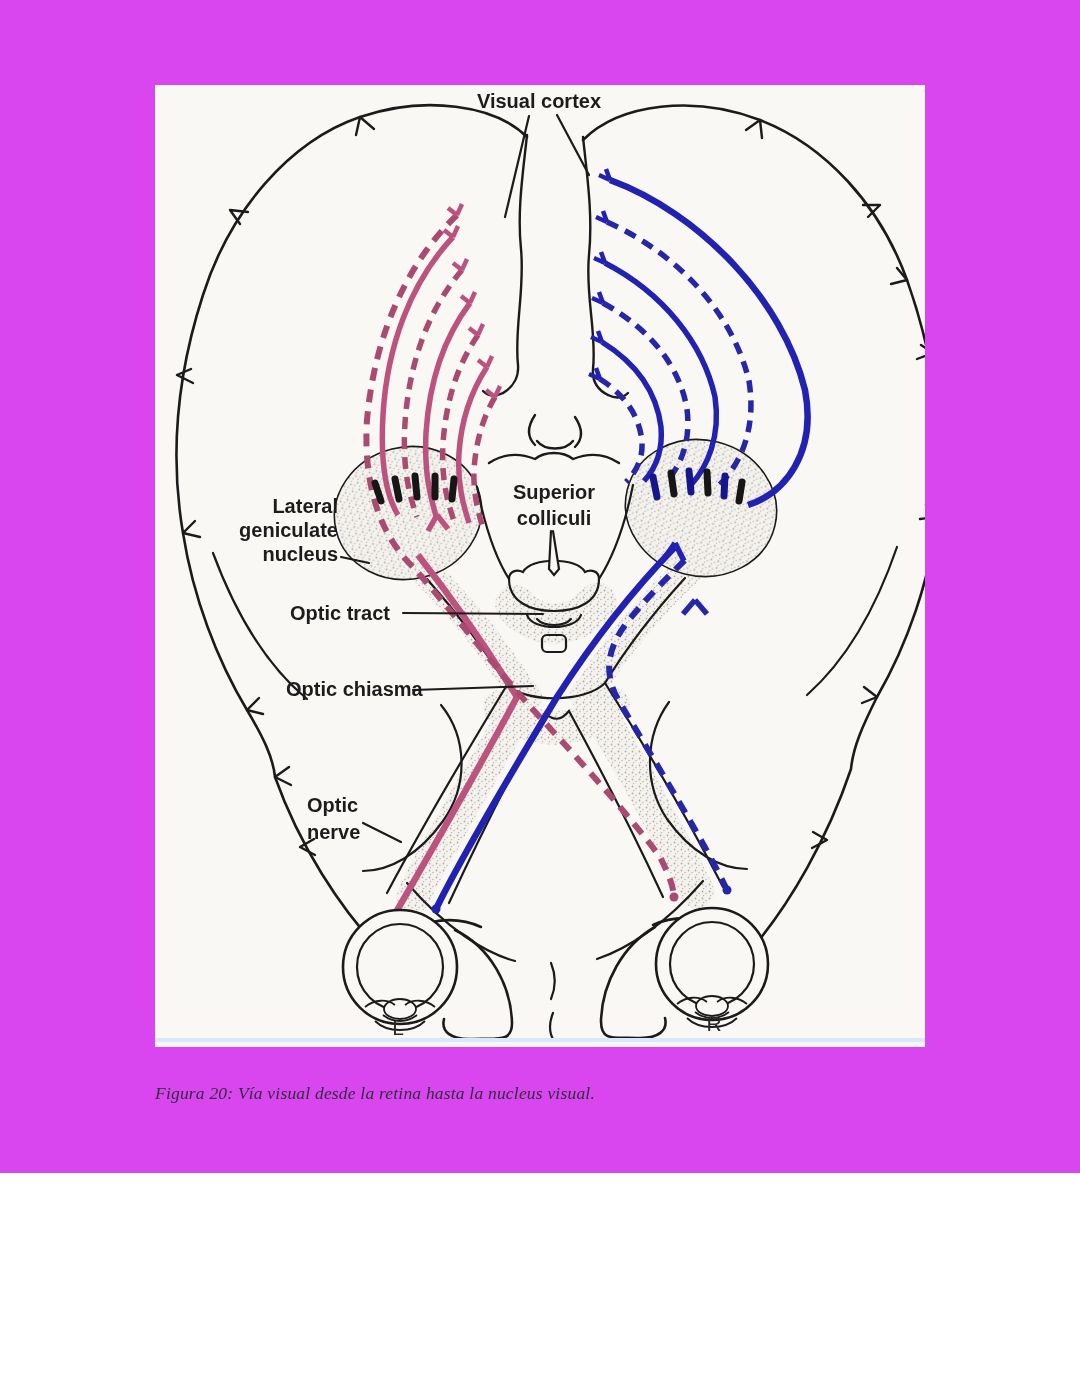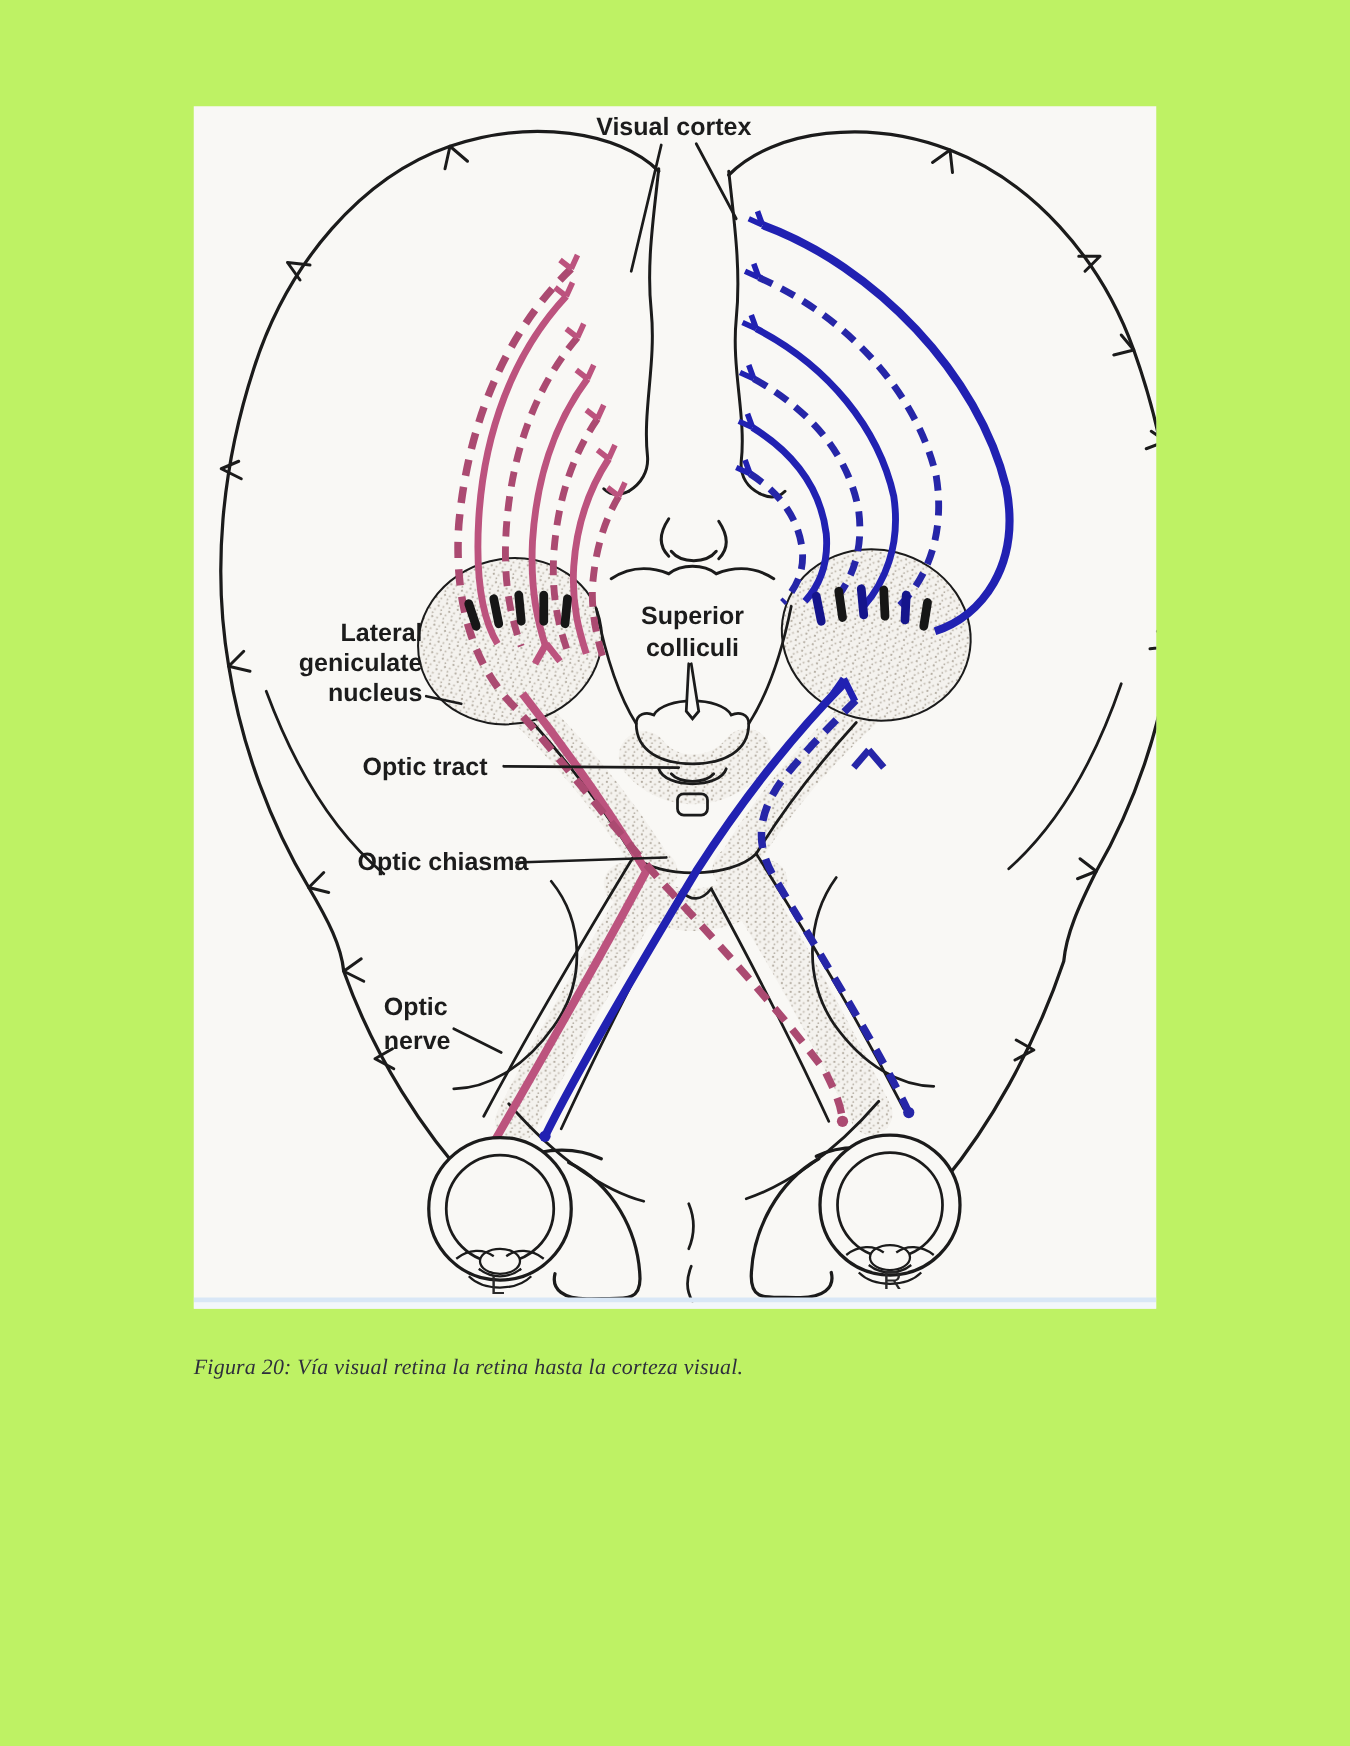--- a/index.html
+++ b/index.html
@@ -1,16 +1,16 @@
 <!DOCTYPE html>
 <html><head>
 <meta charset="utf-8">
 <style>
   html,body{margin:0;padding:0;background:#ffffff;}
-  .page{position:relative;width:1080px;height:1397px;background:#bef264;overflow:hidden;
+  .page{position:relative;width:1080px;height:1173px;background:#d946ef;overflow:hidden;
         font-family:"Liberation Sans",sans-serif;}
   .figure-wrap{position:absolute;left:155px;top:85px;width:770px;height:962px;background:#f9f8f5;}
   .figure-wrap svg{display:block;}
   .caption{position:absolute;left:155px;top:1083px;width:700px;
            font-family:"Liberation Serif",serif;font-style:italic;font-size:17.5px;
            color:#2e2e3c;letter-spacing:0.2px;}
   .footer{position:absolute;left:0;top:1349px;width:1080px;text-align:center;
           font-family:"DejaVu Sans",sans-serif;font-size:13px;color:#3d3d3d;}
   text{font-family:"Liberation Sans",sans-serif;}
   .anat{font-size:20px;font-weight:700;fill:#1c1c1c;}
@@ -225,16 +225,16 @@
       <text class="anat" x="152" y="754">nerve</text>
       <text class="eyelab" x="243" y="950" text-anchor="middle">L</text>
       <text class="eyelab" x="559" y="946" text-anchor="middle">R</text>
     </g>
 
     <rect x="0" y="953" width="770" height="4" fill="#d9e7f6"></rect>
     <rect x="0" y="957" width="770" height="5" fill="#f3f7fb"></rect>
   </svg>
   </div>
 
-  <div class="caption">Figura 20: Vía visual retina la retina hasta la corteza visual.</div>
+  <div class="caption">Figura 20: Vía visual desde la retina hasta la nucleus visual.</div>
 
 
 </div>
 
 </body></html>

